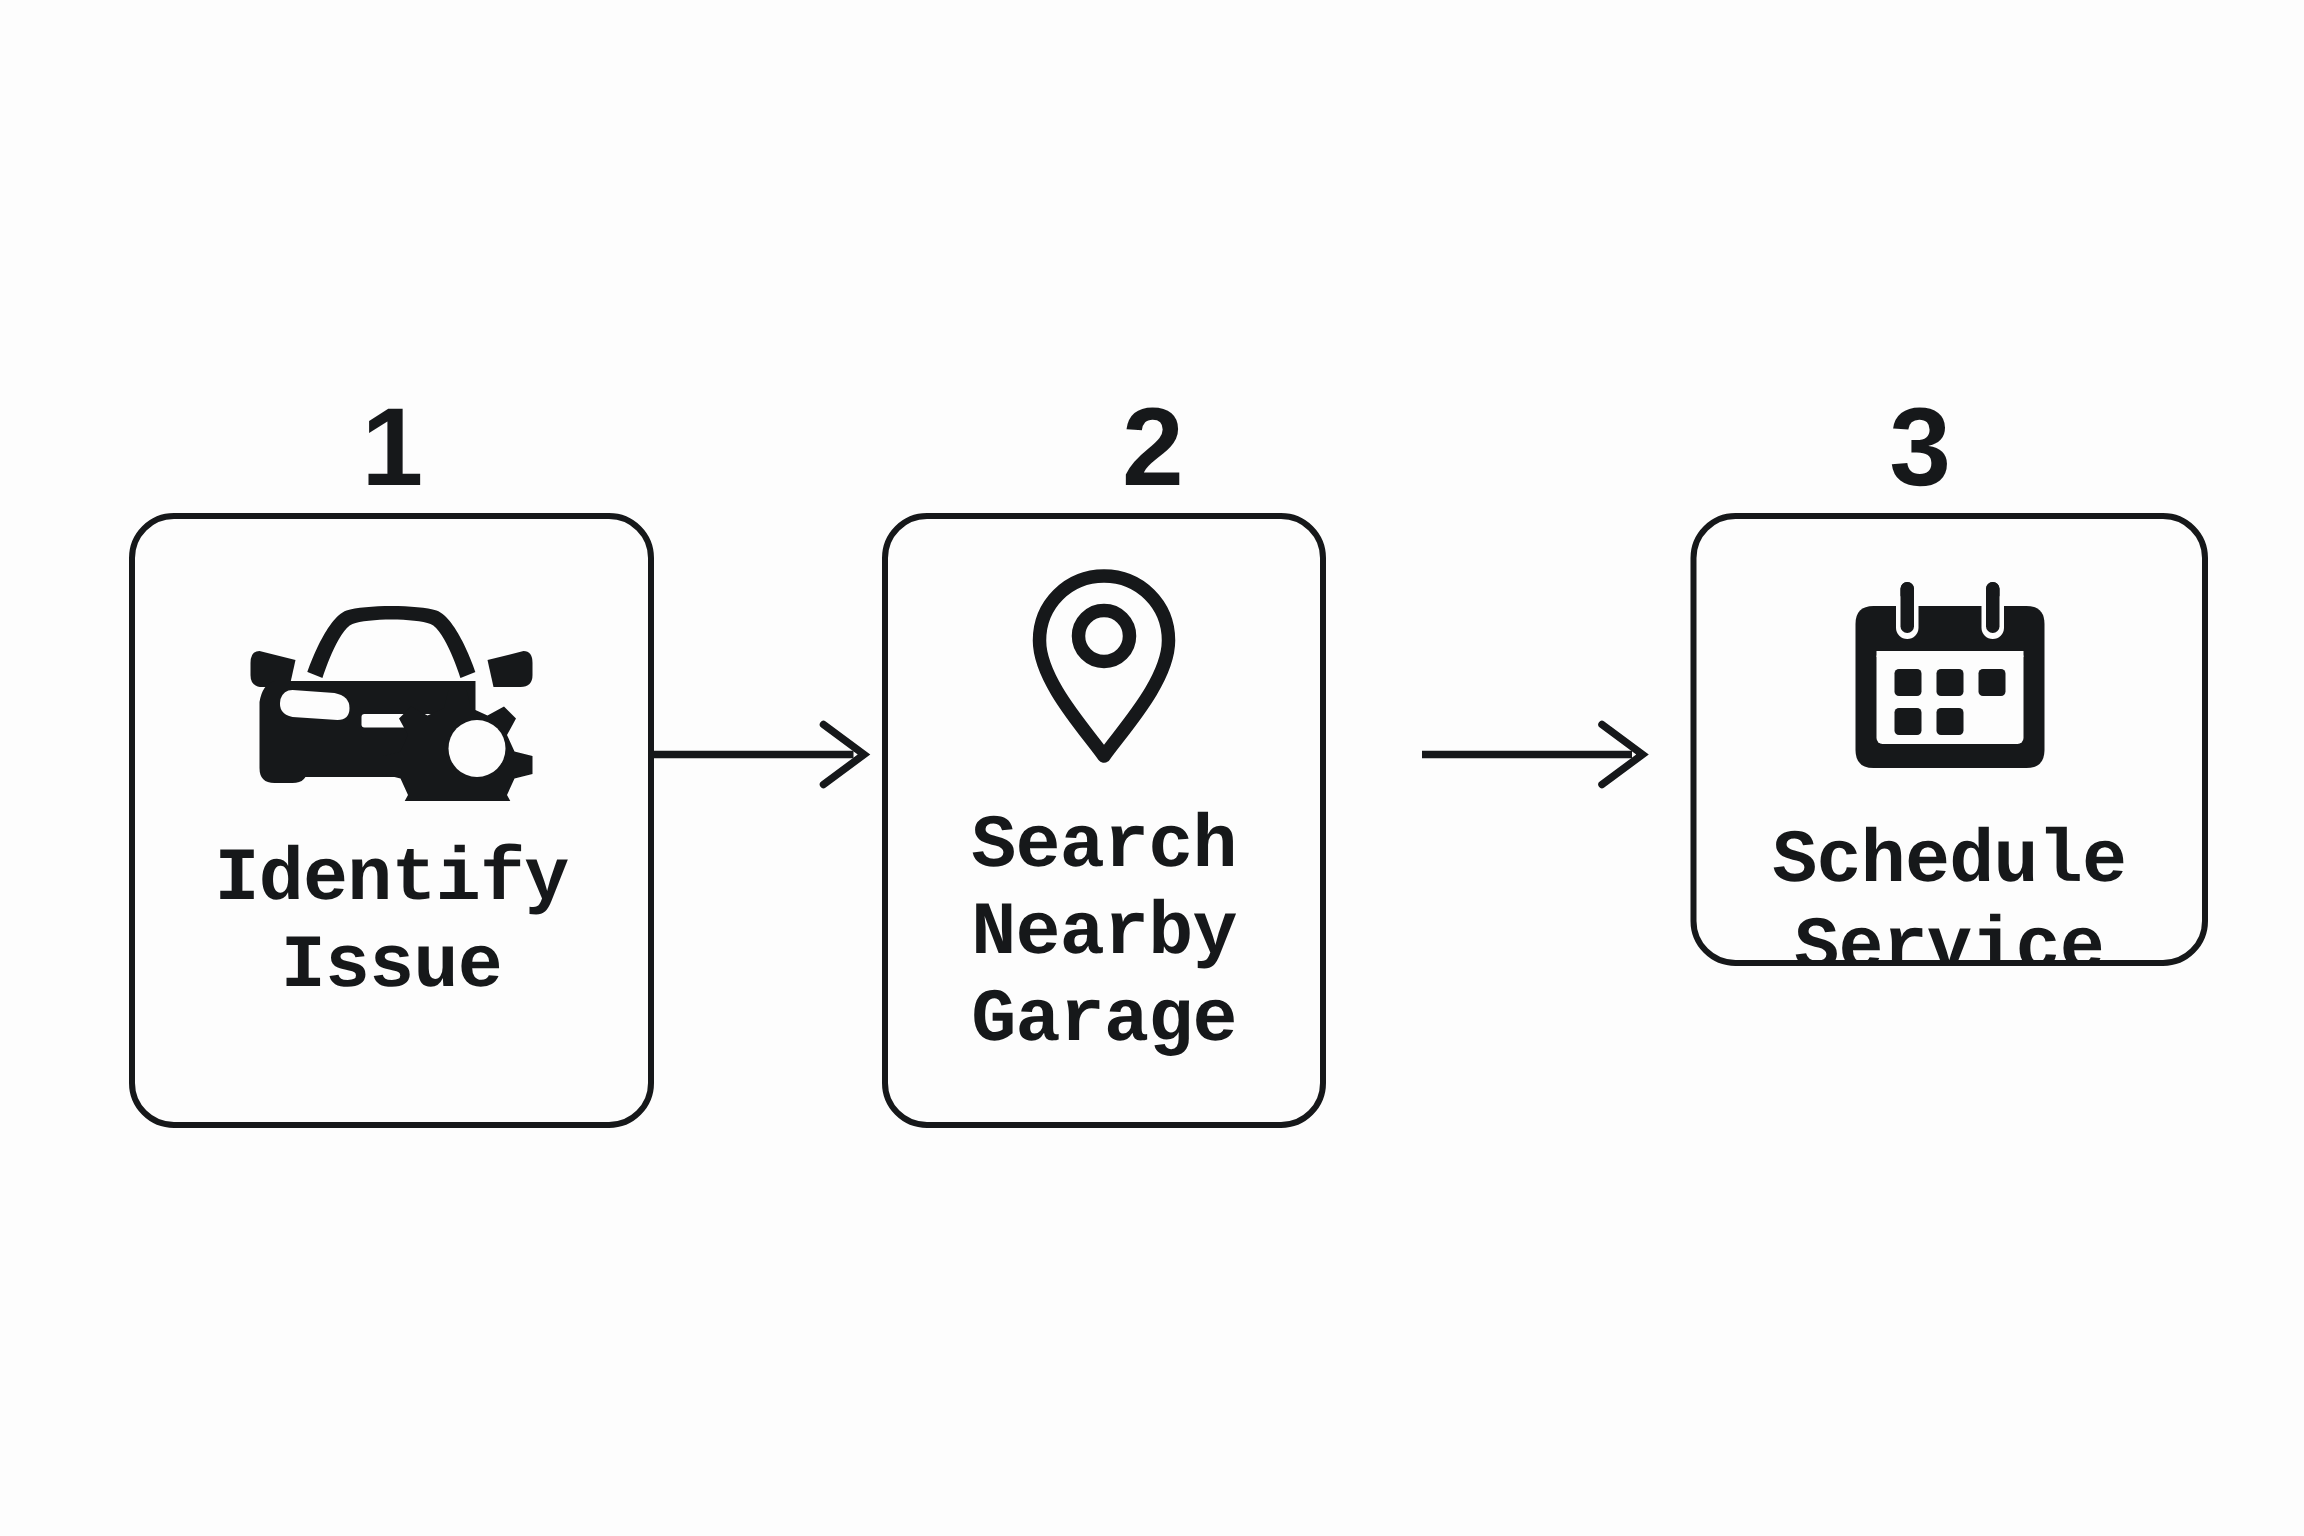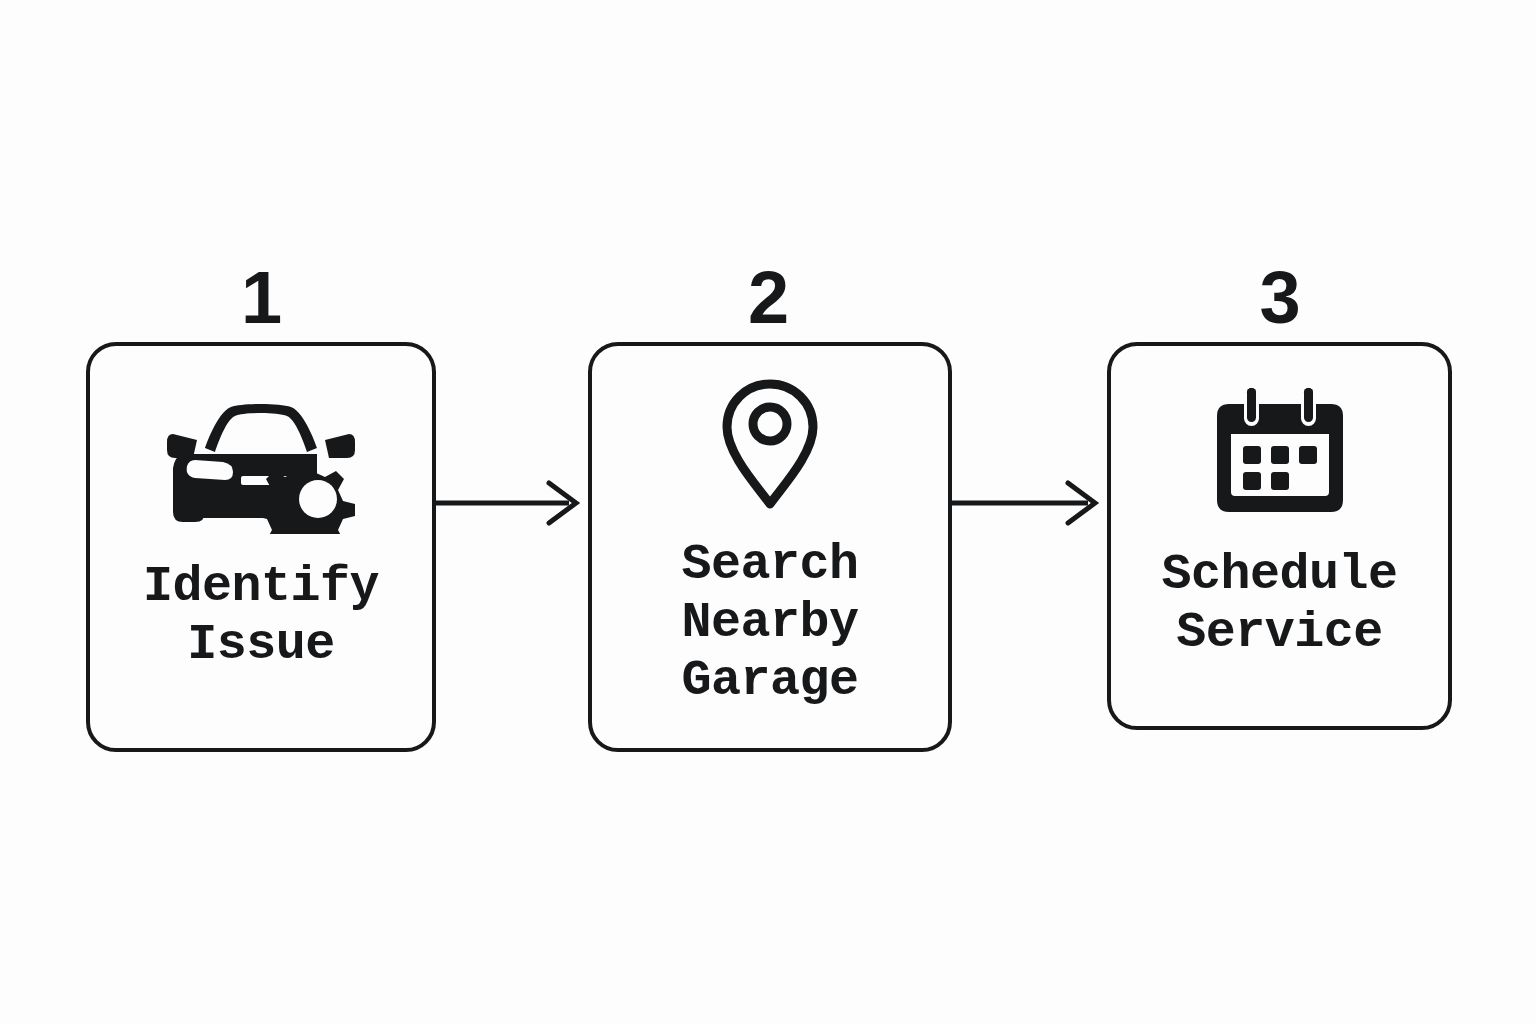--- a/index.html
+++ b/index.html
@@ -64,26 +64,26 @@
     font-family: Liberation Mono, monospace;
   }
 
   
   #step-1 { left: 86px; width: 350px; }
   #step-1 .step-card { width: 350px; height: 410px; }
   #step-1 .card-icon { height: 140px; margin-top: 48px; }
   #step-1 .card-label { margin-top: 24px; }
 
   #step-2 { left: 588px; width: 360px; }
-  #step-2 .step-card { width: 364px; height: 410px; }
+  #step-2 .step-card { width: 296px; height: 410px; }
   #step-2 .card-icon { height: 140px; margin-top: 28px; }
   #step-2 .card-label { margin-top: 22px; }
 
   #step-3 { left: 1107px; width: 345px; }
-  #step-3 .step-card { width: 345px; height: 388px; }
+  #step-3 .step-card { width: 345px; height: 302px; margin-left: 20px; }
   #step-3 .card-icon { height: 140px; margin-top: 36px; }
   #step-3 .card-label { margin-top: 24px; }
 
   
   .arrow {
     position: absolute;
     top: 478px;
     height: 50px;
   }
   #arrow-1 { left: 436px; width: 152px; }

